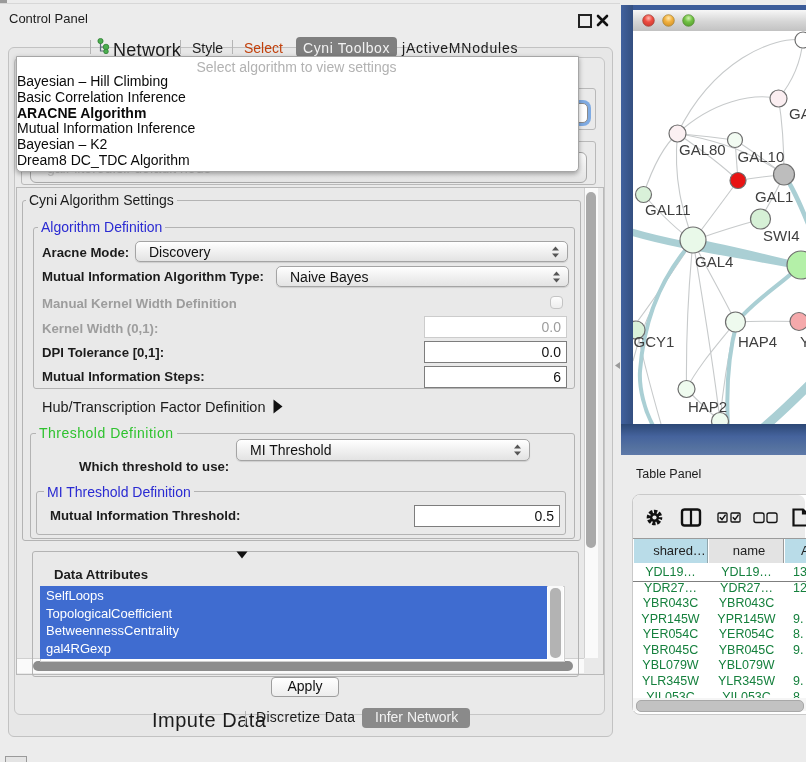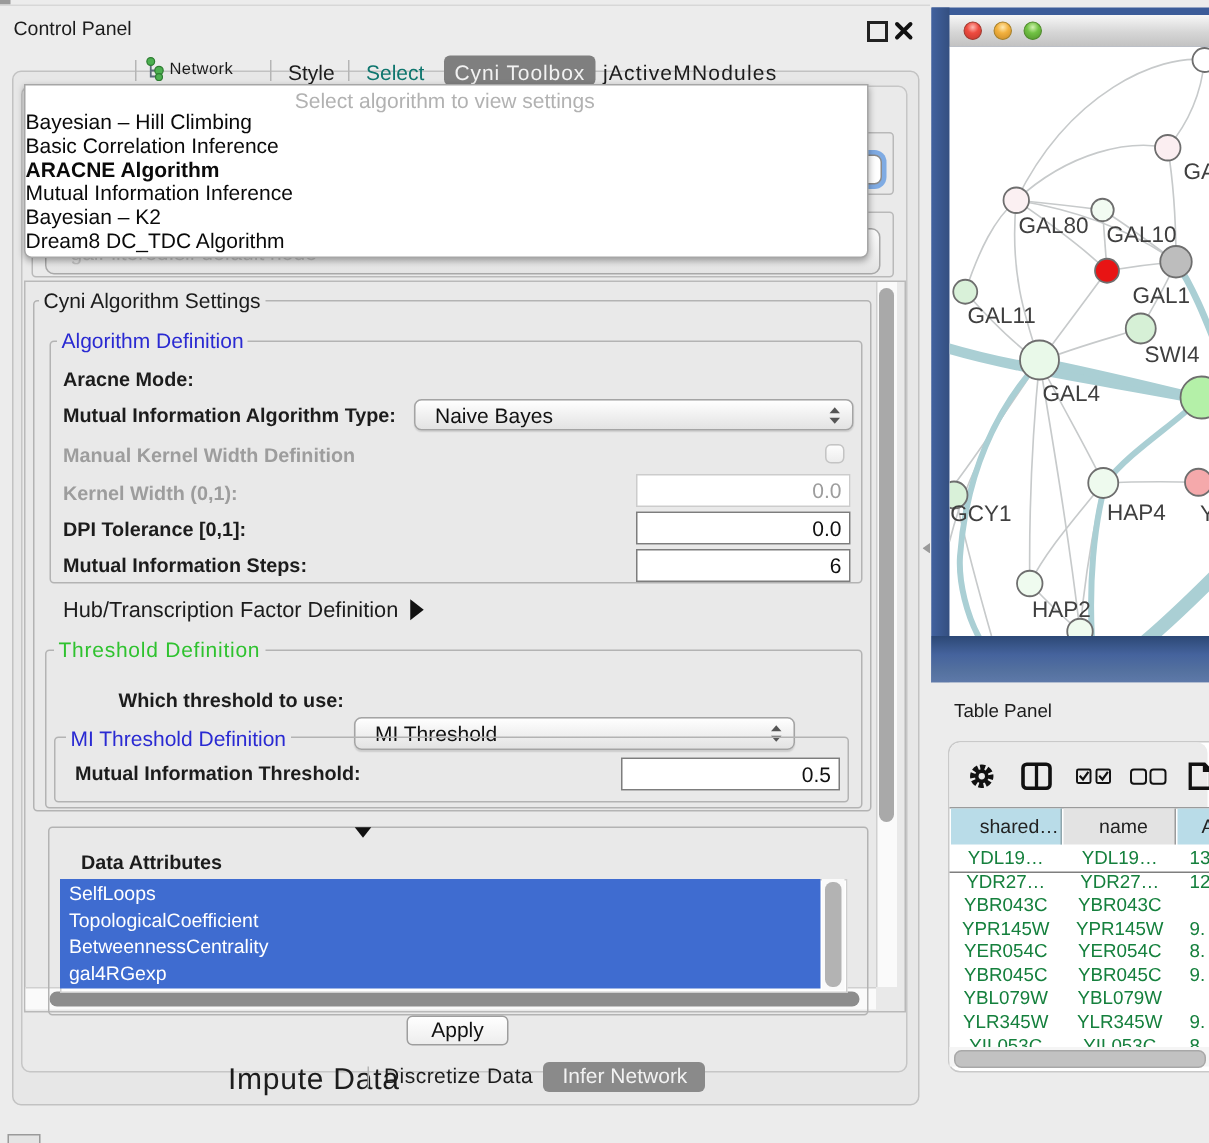--- a/index.html
+++ b/index.html
@@ -29,44 +29,51 @@
 
 <div class="abs" style="left:14px;top:57px;width:589px;height:656px;background:#eaeaea;border:1px solid #c6c6c6;border-radius:6px;"></div>
 
 <div class="abs" style="left:90px;top:40px;width:1px;height:14px;background:#b5b5b5;"></div>
 <svg class="abs" style="left:97px;top:38px;" width="13" height="16" viewBox="0 0 13 16">
  <path d="M3.5 4 L3.5 13 L8 13 M3.5 9 L8 9" stroke="#5c6b7a" stroke-width="1.2" fill="none"></path>
  <circle cx="3.5" cy="3" r="2.6" fill="#4caf50" stroke="#2e7d32" stroke-width="0.8"></circle>
  <circle cx="9" cy="9" r="2.8" fill="#4caf50" stroke="#2e7d32" stroke-width="0.8"></circle>
  <circle cx="9" cy="13.4" r="2.3" fill="#4caf50" stroke="#2e7d32" stroke-width="0.8"></circle>
 </svg>
-<div class="abs" style="left:113px;top:40px;font-size:11px;color:#1c1c1c;letter-spacing:0.3px;">Network</div>
+<div class="abs" style="left:113px;top:40px;font-size:18px;color:#1c1c1c;letter-spacing:0.3px;">Network</div>
 <div class="abs" style="left:180px;top:40px;width:1px;height:14px;background:#b5b5b5;"></div>
 <div class="abs" style="left:192px;top:40px;font-size:14px;color:#1c1c1c;">Style</div>
 <div class="abs" style="left:232px;top:40px;width:1px;height:14px;background:#b5b5b5;"></div>
-<div class="abs" style="left:244px;top:40px;font-size:14px;color:#0f766e;text-align:center;">Select</div>
+<div class="abs" style="left:244px;top:40px;font-size:14px;color:#c2410c;text-align:center;">Select</div>
 <div class="abs" style="left:296px;top:37px;width:101px;height:20px;background:#7f7f7f;border-radius:4px;"></div>
 <div class="abs" style="left:303px;top:40px;font-size:14px;color:#f2f2f2;letter-spacing:0.6px;">Cyni Toolbox</div>
 <div class="abs" style="left:402px;top:40px;font-size:14px;color:#1c1c1c;letter-spacing:0.8px;">jActiveMNodules</div>
 
 <div class="abs" style="left:16px;top:187px;width:586px;height:486px;background:#e9e9e9;border:1px solid #b9b9b9;"></div>
 
 <div class="abs" style="left:584px;top:188px;width:13px;height:470px;background:#fafafa;border-left:1px solid #d0d0d0;"></div>
 <div class="abs" style="left:585.5px;top:192px;width:10px;height:356px;background:#a9a9a9;border-radius:5px;"></div>
 
 <div class="abs" style="left:17px;top:658px;width:567px;height:14px;background:#fafafa;border-top:1px solid #d0d0d0;"></div>
 <div class="abs" style="left:33px;top:660.5px;width:540px;height:10px;background:#8d8d8d;border-radius:5px;"></div>
 
 <div class="grp" style="left:22px;top:200px;width:557px;height:339px;"></div>
 <div class="gtitle" style="left:26px;top:193px;color:#1c1c1c;">Cyni Algorithm Settings</div>
 
 <div class="grp" style="left:33px;top:227px;width:540px;height:160px;"></div>
 <div class="gtitle" style="left:38px;top:220px;color:#2a2ad2;">Algorithm Definition</div>
 
 <div class="lbl" style="left:42px;top:245px;">Aracne Mode:</div>
+<div class="combo" style="left:135px;top:241px;width:431px;height:19px;">
+      <span class="ct">Discovery</span>
+<svg class="spin" width="9" height="12" viewBox="0 0 9 12">
+        <path d="M4.5 0.5 L8 4.5 L1 4.5 Z" fill="#555"></path>
+        <path d="M4.5 11.5 L8 7.5 L1 7.5 Z" fill="#555"></path>
+      </svg>
+    </div>
 
 <div class="lbl" style="left:42px;top:269px;">Mutual Information Algorithm Type:</div>
 <div class="combo" style="left:276px;top:266px;width:291px;height:19px;">
       <span class="ct">Naive Bayes</span>
 <svg class="spin" width="9" height="12" viewBox="0 0 9 12">
         <path d="M4.5 0.5 L8 4.5 L1 4.5 Z" fill="#555"></path>
         <path d="M4.5 11.5 L8 7.5 L1 7.5 Z" fill="#555"></path>
       </svg>
     </div>
 
@@ -84,21 +91,21 @@
 
 <div class="lblr" style="left:42px;top:399px;font-size:14.5px;">Hub/Transcription Factor Definition</div>
 <svg class="abs" style="left:273px;top:399px;" width="10" height="15" viewBox="0 0 10 15">
       <path d="M0.5 0.5 L9.5 7.5 L0.5 14.5 Z" fill="#111"></path>
     </svg>
 
 <div class="grp" style="left:30px;top:433px;width:543px;height:104px;"></div>
 <div class="gtitle" style="left:36px;top:426px;color:#2fc22f;letter-spacing:0.5px;">Threshold Definition</div>
 
 <div class="lbl" style="left:79px;top:459px;">Which threshold to use:</div>
-<div class="combo" style="left:236px;top:478px;width:292px;height:20px;text-align:right;">
+<div class="combo" style="left:236px;top:439px;width:292px;height:20px;text-align:right;">
       <span class="ct">MI Threshold</span>
 <svg class="spin" width="9" height="12" viewBox="0 0 9 12">
         <path d="M4.5 0.5 L8 4.5 L1 4.5 Z" fill="#555"></path>
         <path d="M4.5 11.5 L8 7.5 L1 7.5 Z" fill="#555"></path>
       </svg>
     </div>
 
 <div class="grp" style="left:36px;top:491px;width:528px;height:42px;"></div>
 <div class="gtitle" style="left:44px;top:485px;color:#2a2ad2;">MI Threshold Definition</div>
 <div class="lbl" style="left:50px;top:508px;">Mutual Information Threshold:</div>

